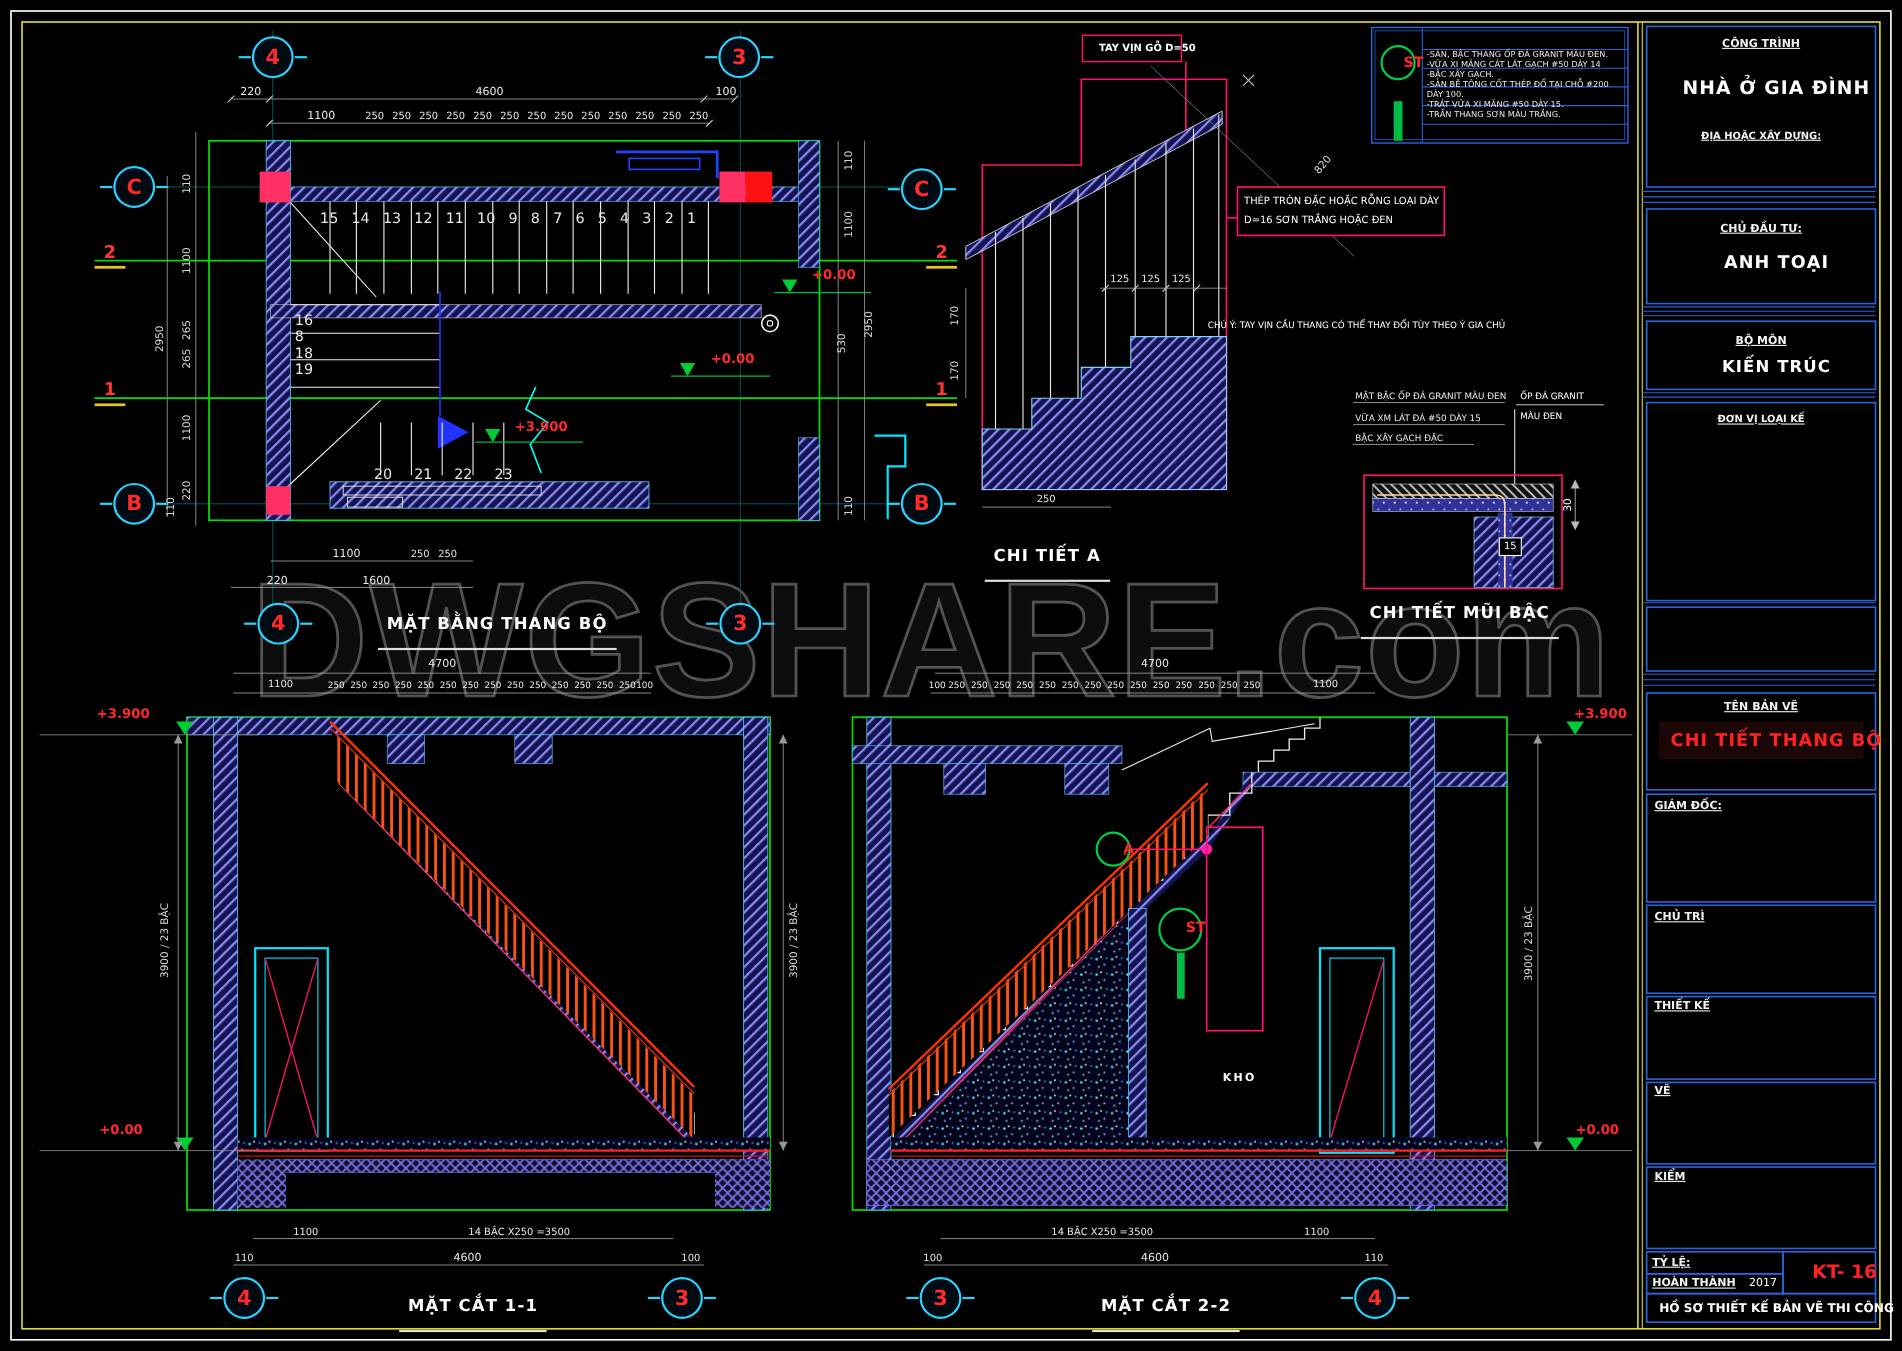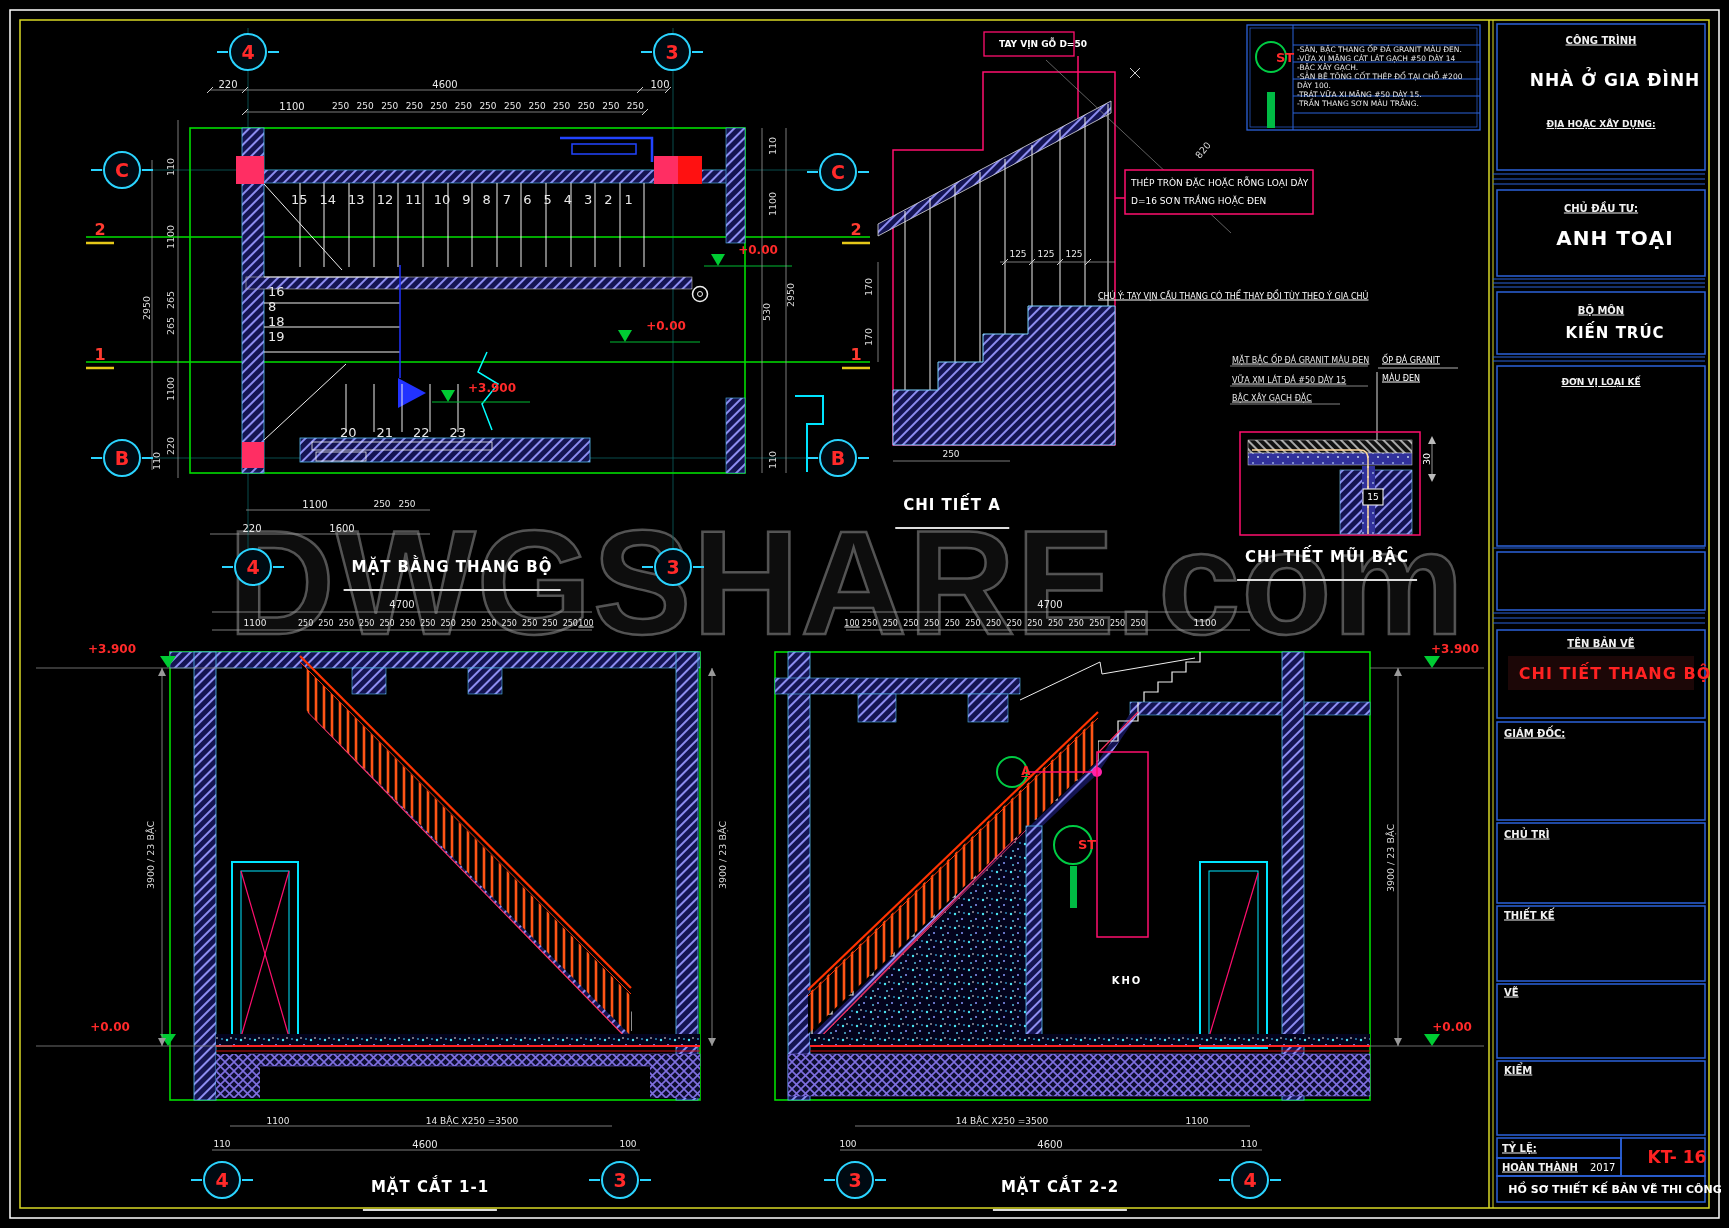--- a/index.html
+++ b/index.html
@@ -11,21 +11,21 @@
   .t{position:absolute;transform:translate(-50%,-50%);white-space:nowrap;color:#e8e8e8;
      font-size:10px;z-index:6;font-family:"DejaVu Sans",sans-serif;}
   .lt{position:absolute;transform:translateY(-50%);white-space:nowrap;color:#e8e8e8;
      font-size:9px;z-index:6;}
   .vt{position:absolute;transform:translate(-50%,-50%) rotate(-90deg);white-space:nowrap;
      color:#d8d8d8;font-size:9.5px;z-index:6;}
   .r50{transform:translate(-50%,-50%) rotate(-50deg);}
   .red{color:#ff2a2a;}
   .wt{color:#fff;}
   .b{font-weight:bold;padding-left:28px;}
-  .s8{font-size:8px;text-decoration:underline;} .s9{font-size:9px;} .s12{font-size:12px;} .s13{font-size:13px;}
+  .s8{font-size:8px;} .s9{font-size:9px;} .s12{font-size:12px;} .s13{font-size:13px;}
   .fr{position:absolute;display:flex;justify-content:space-between;z-index:6;
       transform:translateY(-50%);color:#e8e8e8;}
   .fc{position:absolute;display:flex;flex-direction:column;justify-content:center;
       z-index:6;color:#e8e8e8;}
   .bub{position:absolute;width:34px;height:34px;margin:-19px 0 0 -19px;border:2.5px solid #2ad4ff;
       border-radius:50%;color:#ff2a2a;font-weight:bold;font-size:19px;display:flex;
       align-items:center;justify-content:center;background:#000a12;z-index:6;
       font-family:"DejaVu Sans",sans-serif;}
   .bub::before,.bub::after{content:"";position:absolute;width:11px;height:2px;background:#2ad4ff;top:50%;margin-top:-1px;}
   .bub::before{left:-14px;} .bub::after{right:-14px;}
@@ -537,21 +537,21 @@
   <span class="t" style="left:1050px;top:1144px">4600</span>
   <span class="t s9" style="left:1249px;top:1144px">110</span>
   <div class="bub" style="left:855px;top:1180px">3</div>
   <div class="bub" style="left:1250px;top:1180px">4</div>
   <div class="ttl" style="left:1060px;top:1178px">MẶT CẮT 2-2</div>
 
   <span class="tbl" style="left:1601px;top:40px">CÔNG TRÌNH</span>
   <span class="t wt b" style="left:1601px;top:80px;font-size:17px;letter-spacing:1px">NHÀ Ở GIA ĐÌNH</span>
   <span class="tbl" style="left:1601px;top:124px;font-size:9px">ĐỊA HOẶC XÂY DỰNG:</span>
   <span class="tbl" style="left:1601px;top:208px">CHỦ ĐẦU TƯ:</span>
-  <span class="t wt b" style="left:1601px;top:238px;font-size:20px;letter-spacing:1px">ANH TOẠI</span>
+  <span class="t wt b" style="left:1601px;top:238px;font-size:16px;letter-spacing:1px">ANH TOẠI</span>
   <span class="tbl" style="left:1601px;top:310px">BỘ MÔN</span>
   <span class="t wt b" style="left:1601px;top:333px;font-size:15px;letter-spacing:1px">KIẾN TRÚC</span>
   <span class="tbl" style="left:1601px;top:382px;font-size:9px">ĐƠN VỊ LOẠI KẾ</span>
   <span class="tbl" style="left:1601px;top:643px">TÊN BẢN VẼ</span>
   <span class="t b" style="left:1601px;top:673px;font-size:16px;color:#ff2222;letter-spacing:1px">CHI TIẾT THANG BỘ</span>
   <span class="tbll" style="left:1504px;top:733px">GIÁM ĐỐC:</span>
   <span class="tbll" style="left:1504px;top:834px">CHỦ TRÌ</span>
   <span class="tbll" style="left:1504px;top:915px">THIẾT KẾ</span>
   <span class="tbll" style="left:1504px;top:992px">VẼ</span>
   <span class="tbll" style="left:1504px;top:1070px">KIỂM</span>

